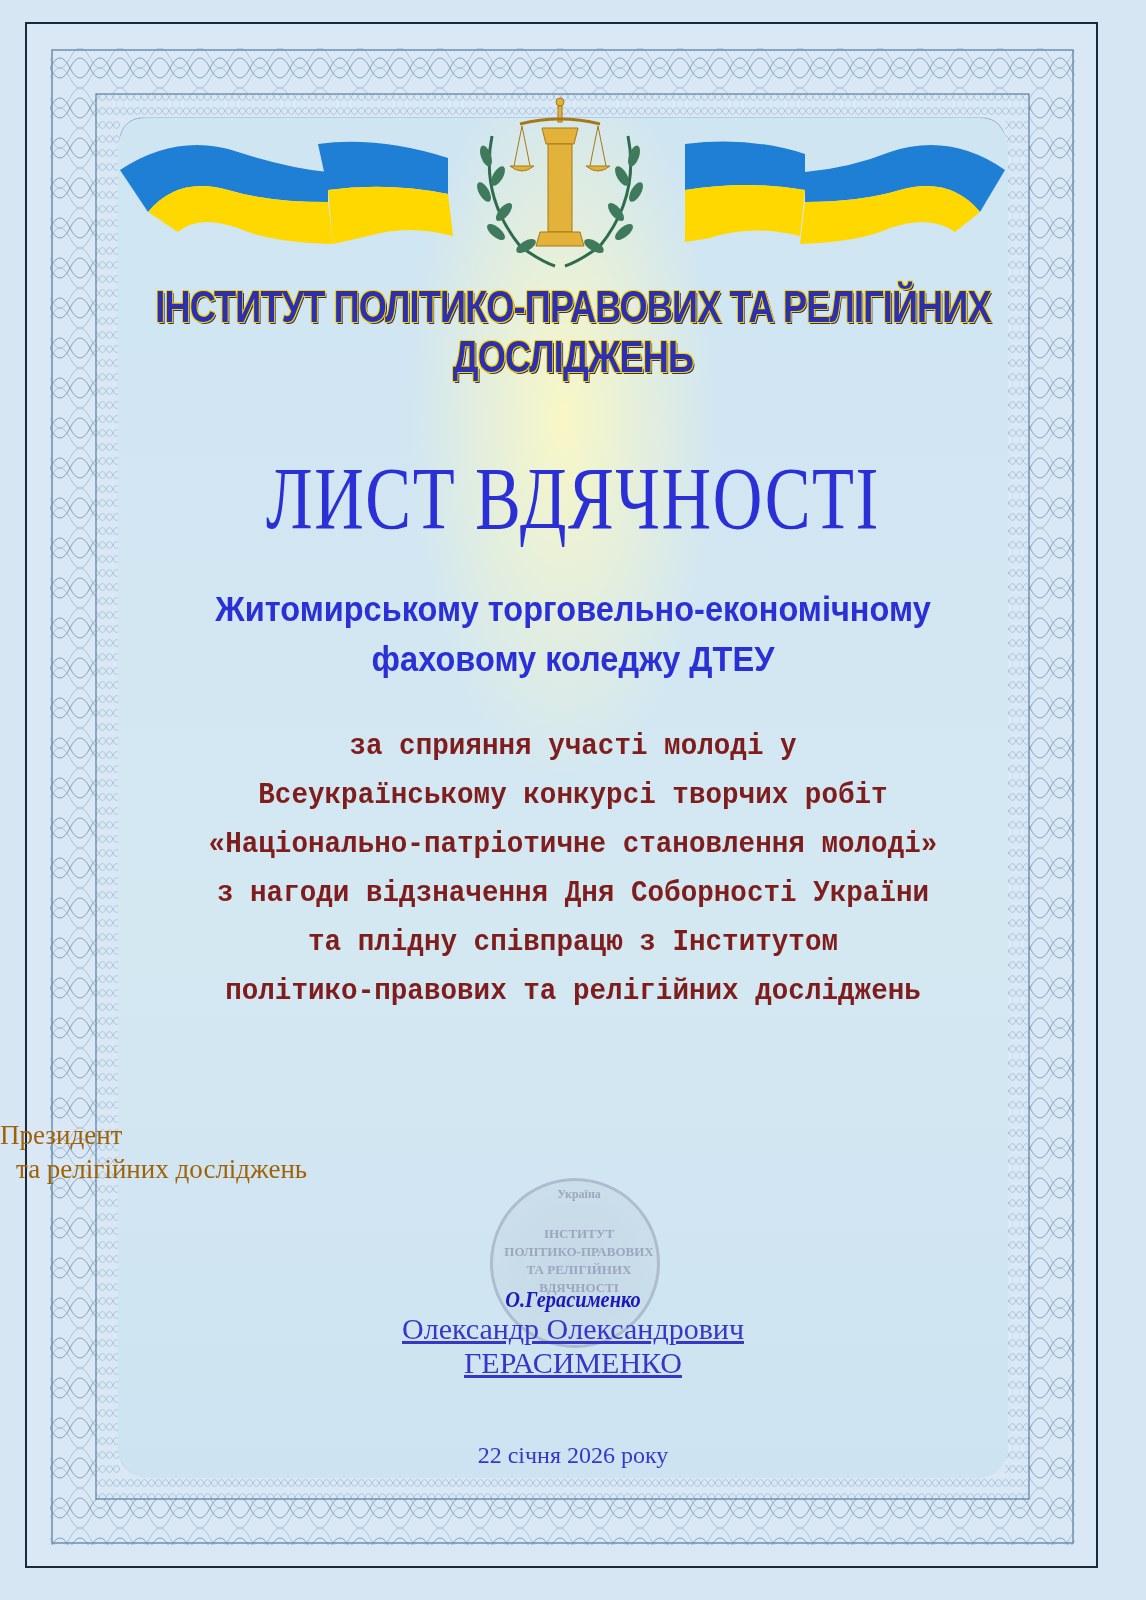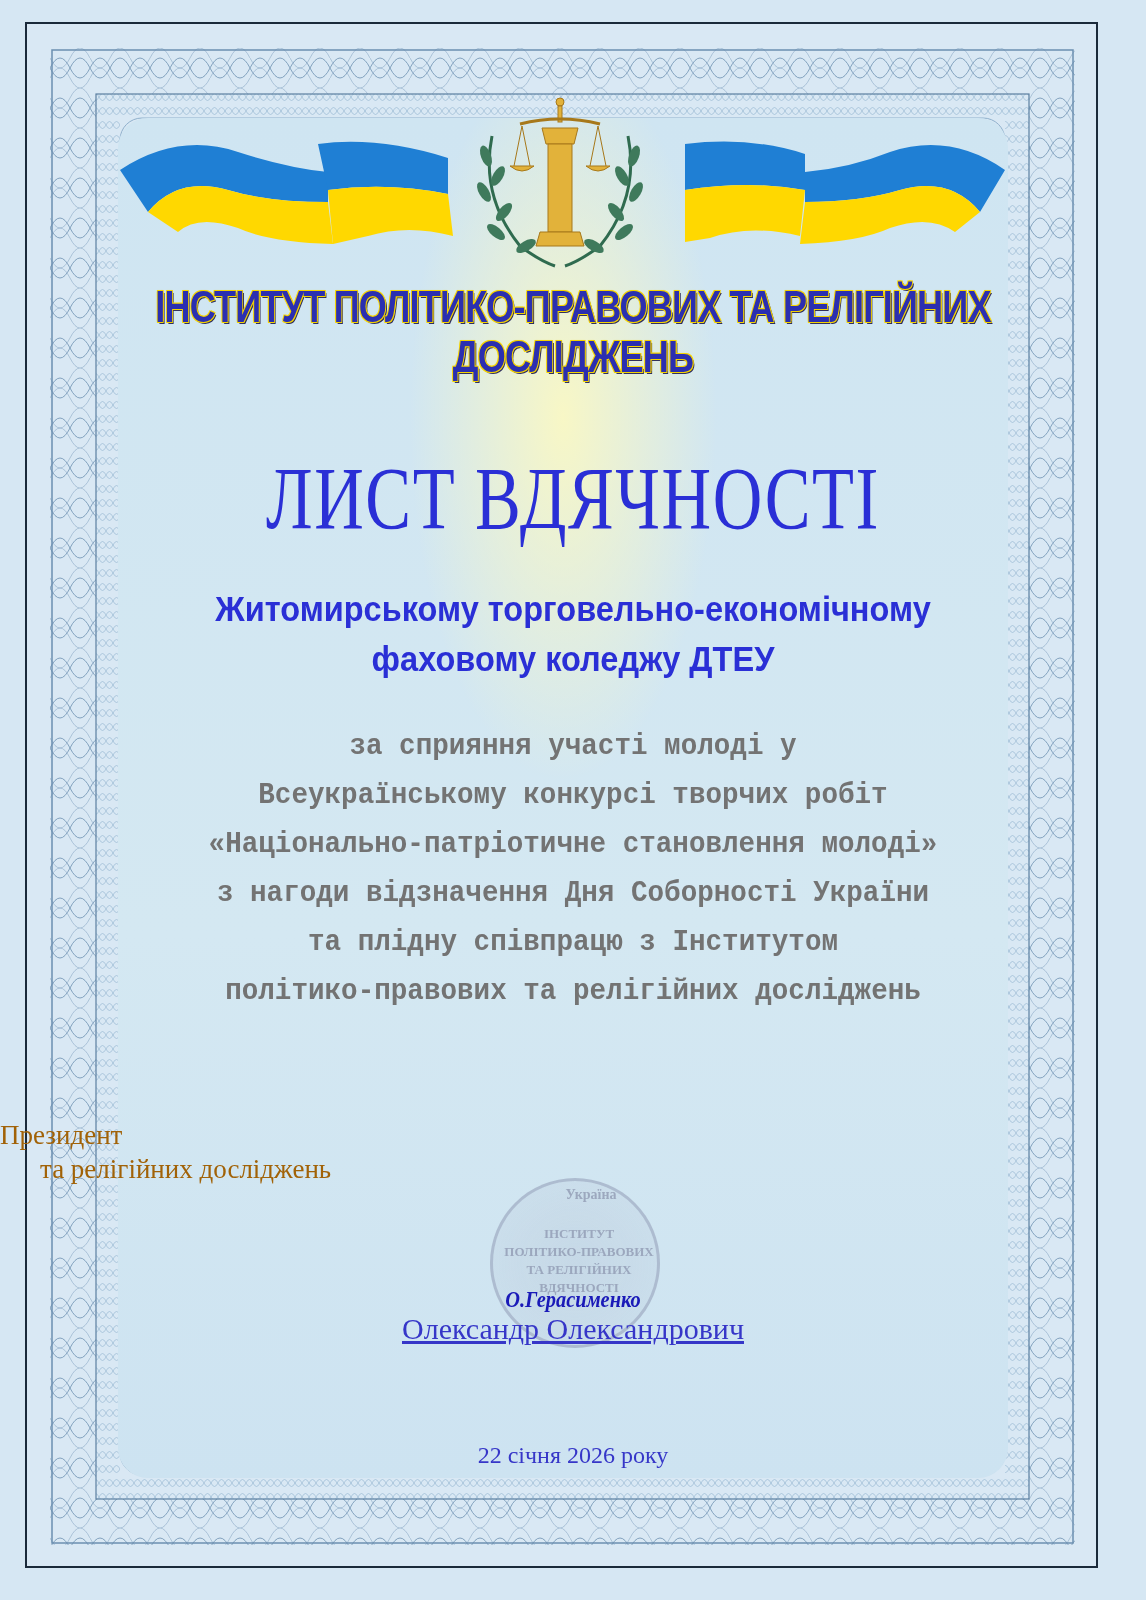--- a/index.html
+++ b/index.html
@@ -39,35 +39,35 @@
     transform:scaleX(0.78); transform-origin:center; letter-spacing:2px;
   }
   .recipient {
     position:absolute; left:0; width:1146px; top:584px; text-align:center;
     font-family:"Liberation Sans", sans-serif; font-weight:bold; font-size:35px;
     color:#2a2fd6; line-height:50px; transform:scaleX(0.93); transform-origin:center;
   }
   .reason {
     position:absolute; left:0; width:1146px; top:722px; text-align:center;
     font-family:"Liberation Mono", monospace; font-weight:bold; font-size:30px;
-    color:#737373; line-height:49px;
+    color:#7f1d1d; line-height:49px;
   }
   .reason div { transform:scaleX(0.92); }
   .signature-block {
     position:absolute; left:0; width:924px; top:1118px; text-align:left;
     font-family:"Liberation Serif", serif; color:#a16207; font-size:27px; line-height:34px;
   }
   .stamp {
     position:absolute; left:490px; top:1178px; width:170px; height:170px; border-radius:50%;
     border:3px solid rgba(150,160,185,0.55);
     background: radial-gradient(circle, rgba(170,180,200,0.25) 0%, rgba(170,180,200,0.15) 70%);
     color:rgba(140,150,175,0.75); font-family:"Liberation Serif", serif; font-weight:bold;
     font-size:13px; text-align:center; box-sizing:border-box;
   }
-  .stamp .arc { position:absolute; top:6px; left:16px; width:100%; font-size:14px; }
+  .stamp .arc { position:absolute; top:6px; left:4px; width:100%; font-size:12px; }
   .stamp .lines { position:absolute; top:44px; left:4px; width:100%; line-height:18px;font-family:Liberation Serif, serif; }
   .sig-name {
     position:absolute; left:0; width:1146px; top:1286px; text-align:center;
     font-family:"Liberation Serif", serif; font-weight:bold; font-style:italic;
     font-size:24px; color:#1a1ab8; transform:scaleX(0.85);
   }
   .fullname {
     position:absolute; left:0; width:1146px; top:1312px; text-align:center;
     font-family:"Liberation Serif", serif; font-size:30px; color:#3636c8; line-height:34px;text-decoration:underline;
   }
@@ -172,22 +172,23 @@
   <div class="lines">
     <div>ІНСТИТУТ</div>
     <div>ПОЛІТИКО-ПРАВОВИХ</div>
     <div>ТА РЕЛІГІЙНИХ</div>
     <div>ВДЯЧНОСТІ</div>
   </div>
 </div>
 
 <div class="signature-block">
   <div>Президент</div>
-  <div style="padding-left:40px">та релігійних досліджень</div>
+  <div style="padding-left:16px">та релігійних досліджень</div>
 </div>
 
 <div class="sig-name">О.Герасименко</div>
 
 <div class="fullname">
   <div>Олександр Олександрович</div>
+  <div>ГЕРАСИМЕНКО</div>
 </div>
 
 <div class="date">22 січня 2026 року</div>
 
 </body></html>

